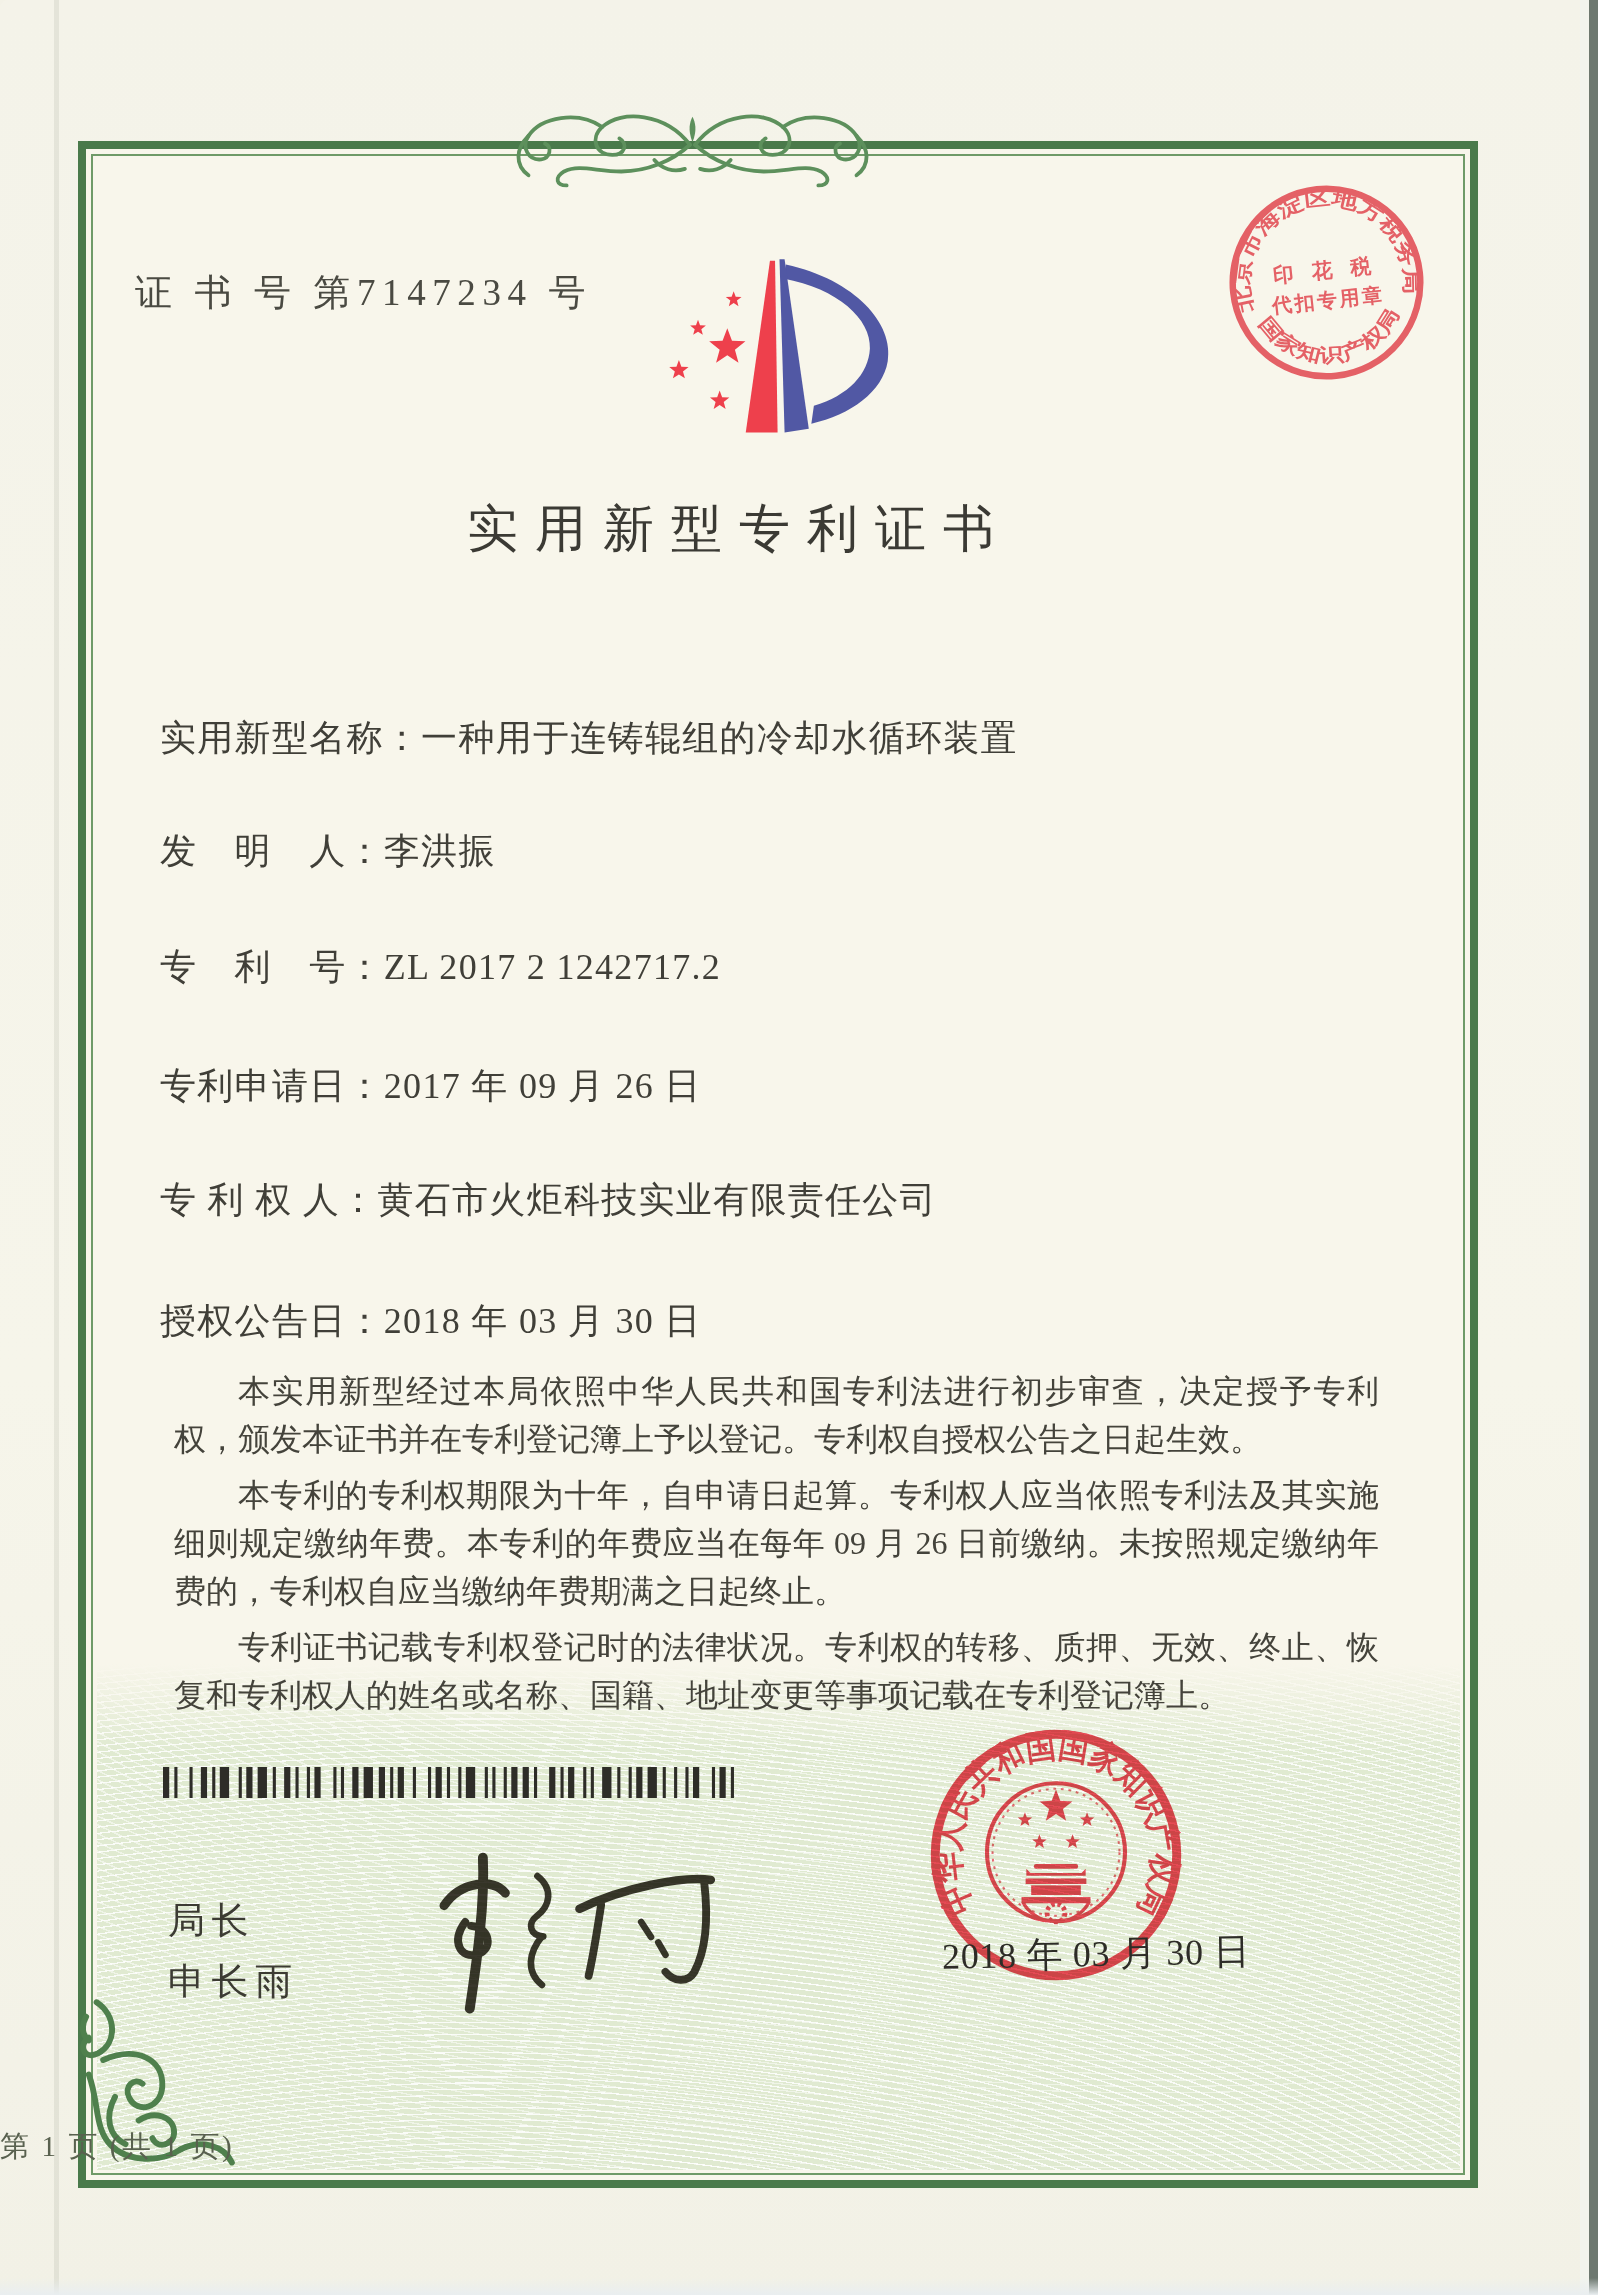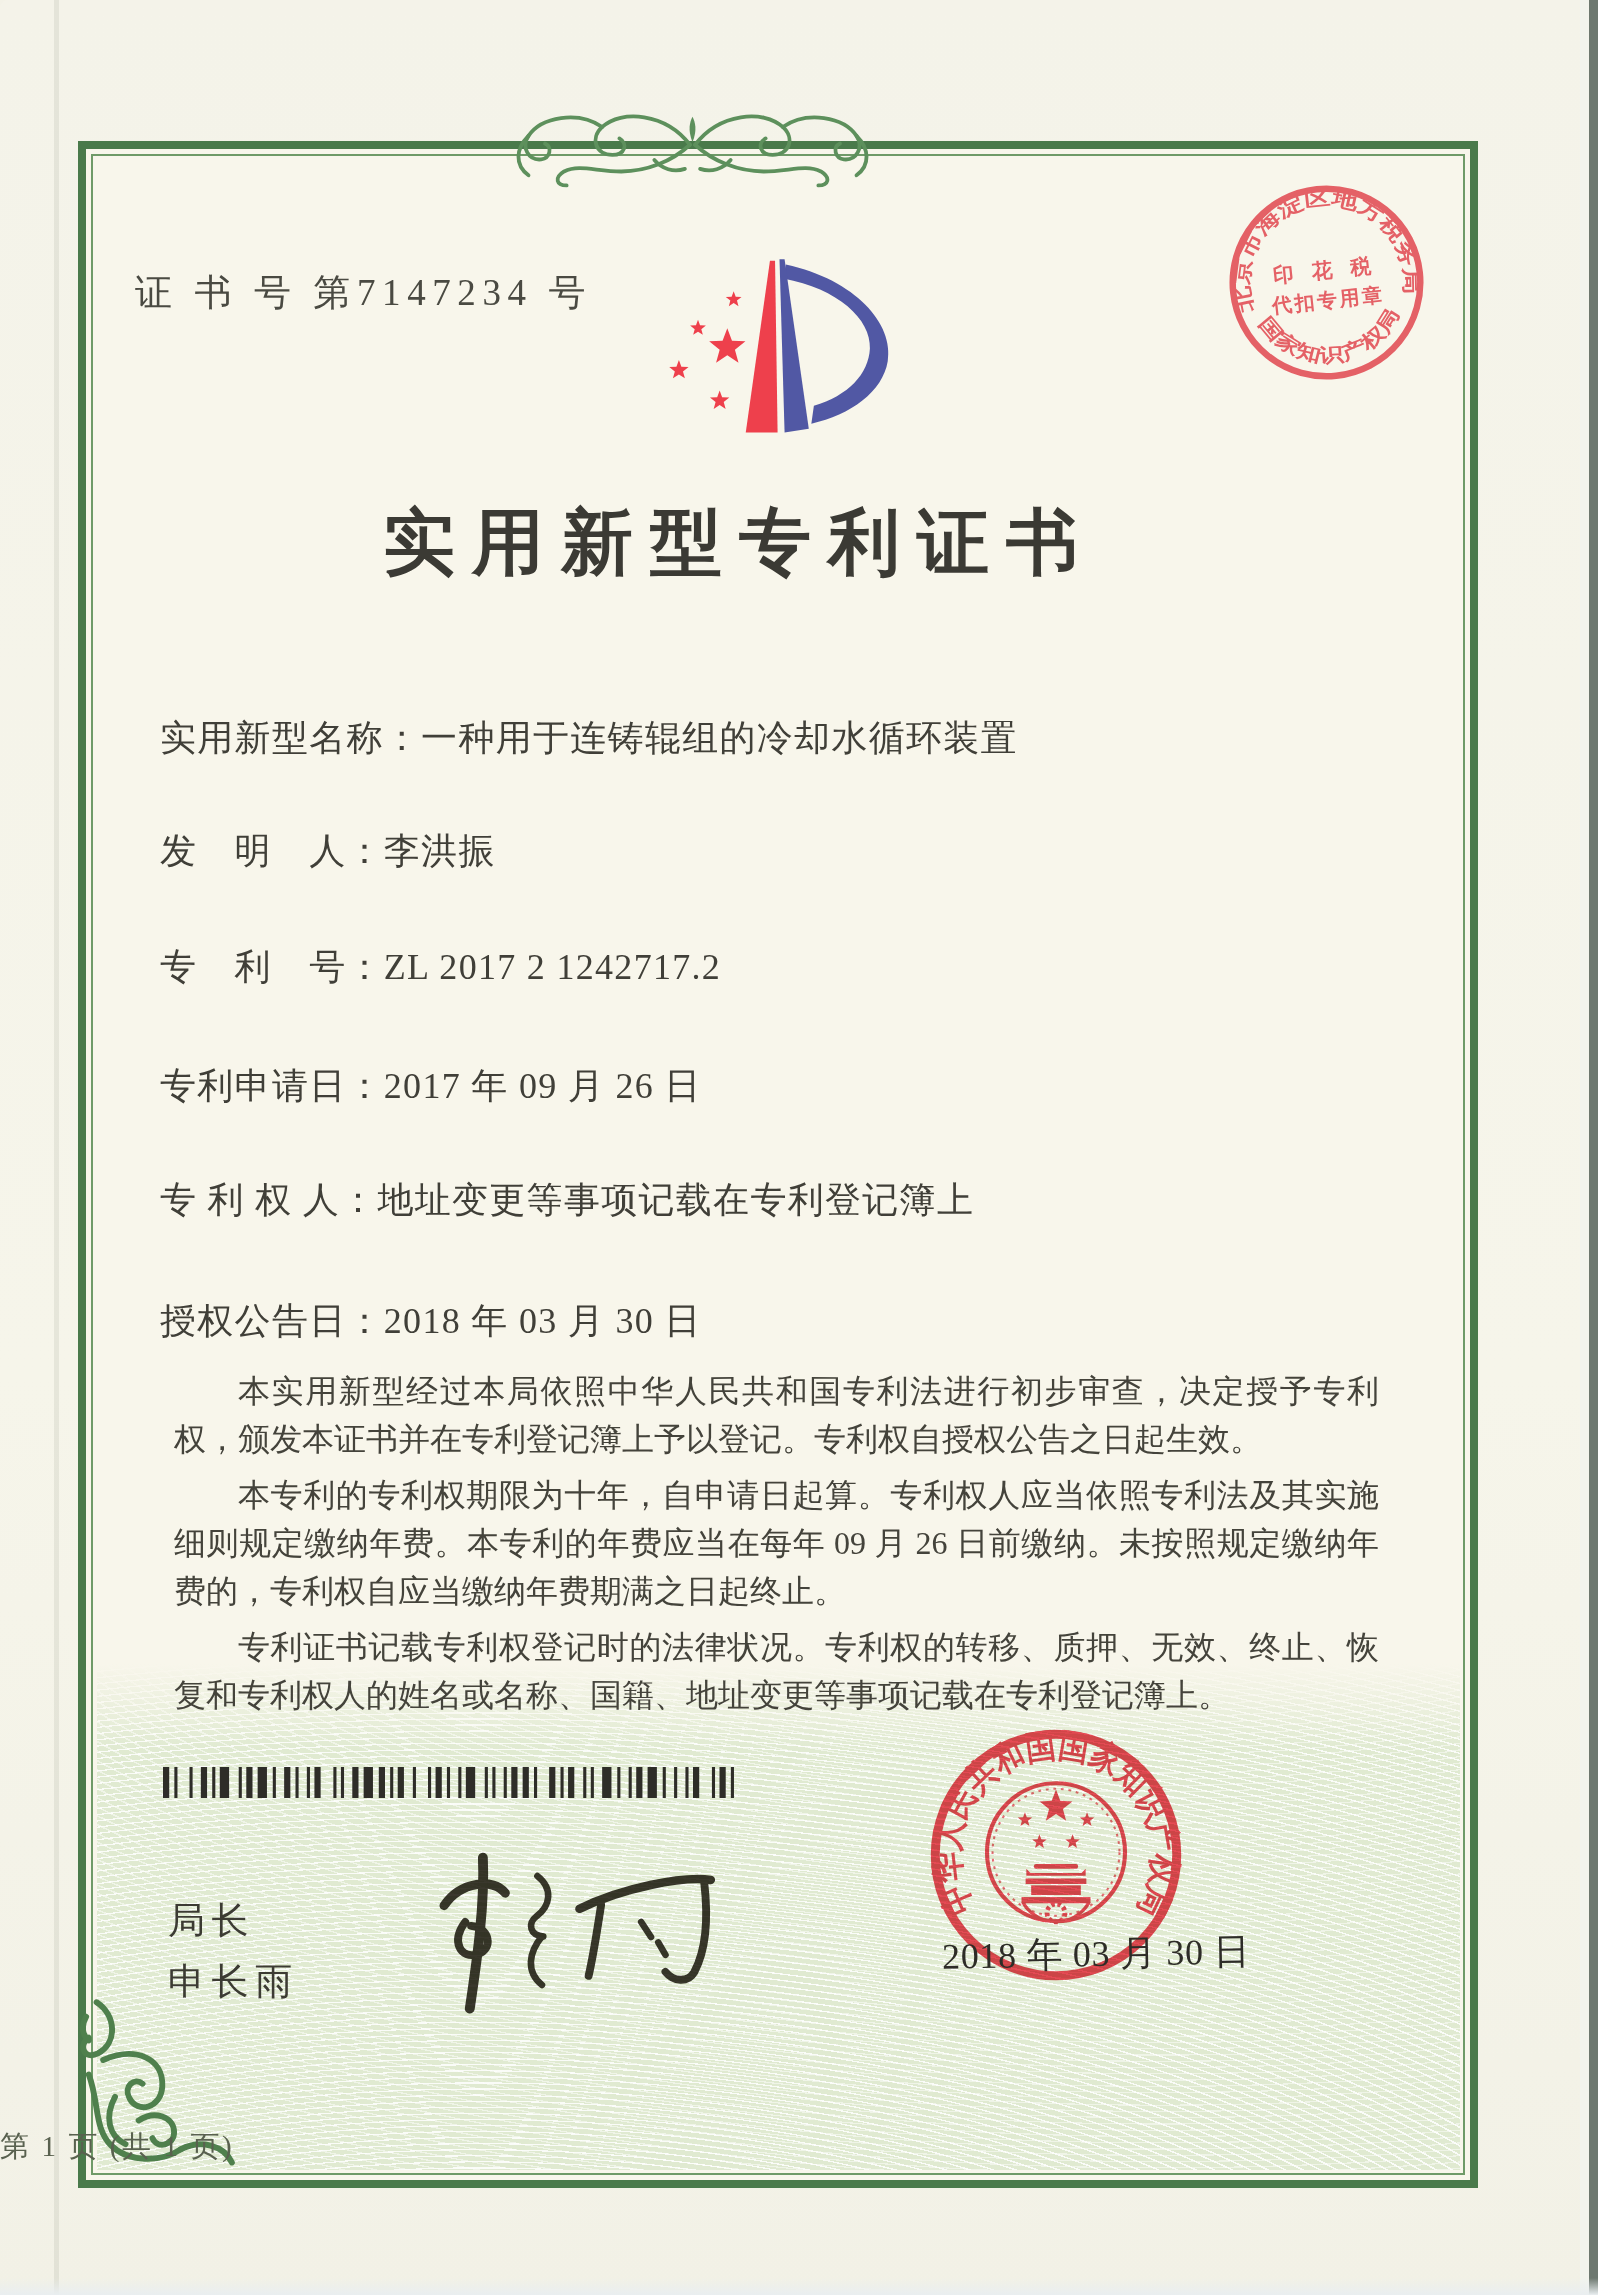--- a/index.html
+++ b/index.html
@@ -34,21 +34,21 @@
   }
   .waves::before{
     content:'';position:absolute;left:0;right:0;top:0;height:86px;
     background:linear-gradient(180deg,#f8f6eb,rgba(248,246,235,0));
   }
   .cert-no{
     position:absolute;left:135px;top:268px;font-size:37px;color:#4a4a42;letter-spacing:6.6px;white-space:nowrap;
   }
   .title{
     position:absolute;left:78px;top:495px;width:1400px;text-align:center;
-    font-size:72px;font-weight:bold;color:#3b3a34;letter-spacing:17px;
+    font-size:51px;font-weight:normal;color:#3b3a34;letter-spacing:17px;
     transform:translateX(-39px);white-space:nowrap;
   }
   .field{
     position:absolute;left:160px;font-size:36px;color:#403f38;white-space:nowrap;letter-spacing:1.3px;
   }
   .paras{
     position:absolute;left:166px;top:1359px;width:1221px;
     font-size:32px;line-height:48px;color:#44433b;text-align:justify;
   }
   .paras p{margin:8px;text-indent:2em;}
@@ -144,21 +144,21 @@
     <text x="160" y="152" font-size="32" fill="#ea5763" font-weight="bold" text-anchor="middle" letter-spacing="10">印 花 税</text>
     <text x="160" y="198" font-size="31" fill="#ea5763" font-weight="bold" text-anchor="middle" letter-spacing="4">代扣专用章</text>
   </svg>
 
   <div class="title">实用新型专利证书</div>
 
   <div class="field" style="top:714px"><span>实用新型名称：</span><span>一种用于连铸辊组的冷却水循环装置</span></div>
   <div class="field" style="top:827px"><span>发　明　人：</span><span>李洪振</span></div>
   <div class="field" style="top:943px"><span>专　利　号：</span><span>ZL 2017 2 1242717.2</span></div>
   <div class="field" style="top:1062px"><span>专利申请日：</span><span>2017 年 09 月 26 日</span></div>
-  <div class="field" style="top:1176px"><span>专 利 权 人：</span><span>地址变更等事项记载在专利登记簿上</span></div>
+  <div class="field" style="top:1176px"><span>专 利 权 人：</span><span>黄石市火炬科技实业有限责任公司</span></div>
   <div class="field" style="top:1297px"><span>授权公告日：</span><span>2018 年 03 月 30 日</span></div>
 
   <div class="paras">
     <p>本实用新型经过本局依照中华人民共和国专利法进行初步审查，决定授予专利权，颁发本证书并在专利登记簿上予以登记。专利权自授权公告之日起生效。</p>
     <p>本专利的专利权期限为十年，自申请日起算。专利权人应当依照专利法及其实施细则规定缴纳年费。本专利的年费应当在每年 09 月 26 日前缴纳。未按照规定缴纳年费的，专利权自应当缴纳年费期满之日起终止。</p>
     <p>专利证书记载专利权登记时的法律状况。专利权的转移、质押、无效、终止、恢复和专利权人的姓名或名称、国籍、地址变更等事项记载在专利登记簿上。</p>
   </div>
 
   <svg class="barcode" id="barcode" viewBox="0 0 886 47" preserveAspectRatio="none">
       <rect x="0.00" y="0" width="9.44" height="47" fill="#2e2d28"></rect>

